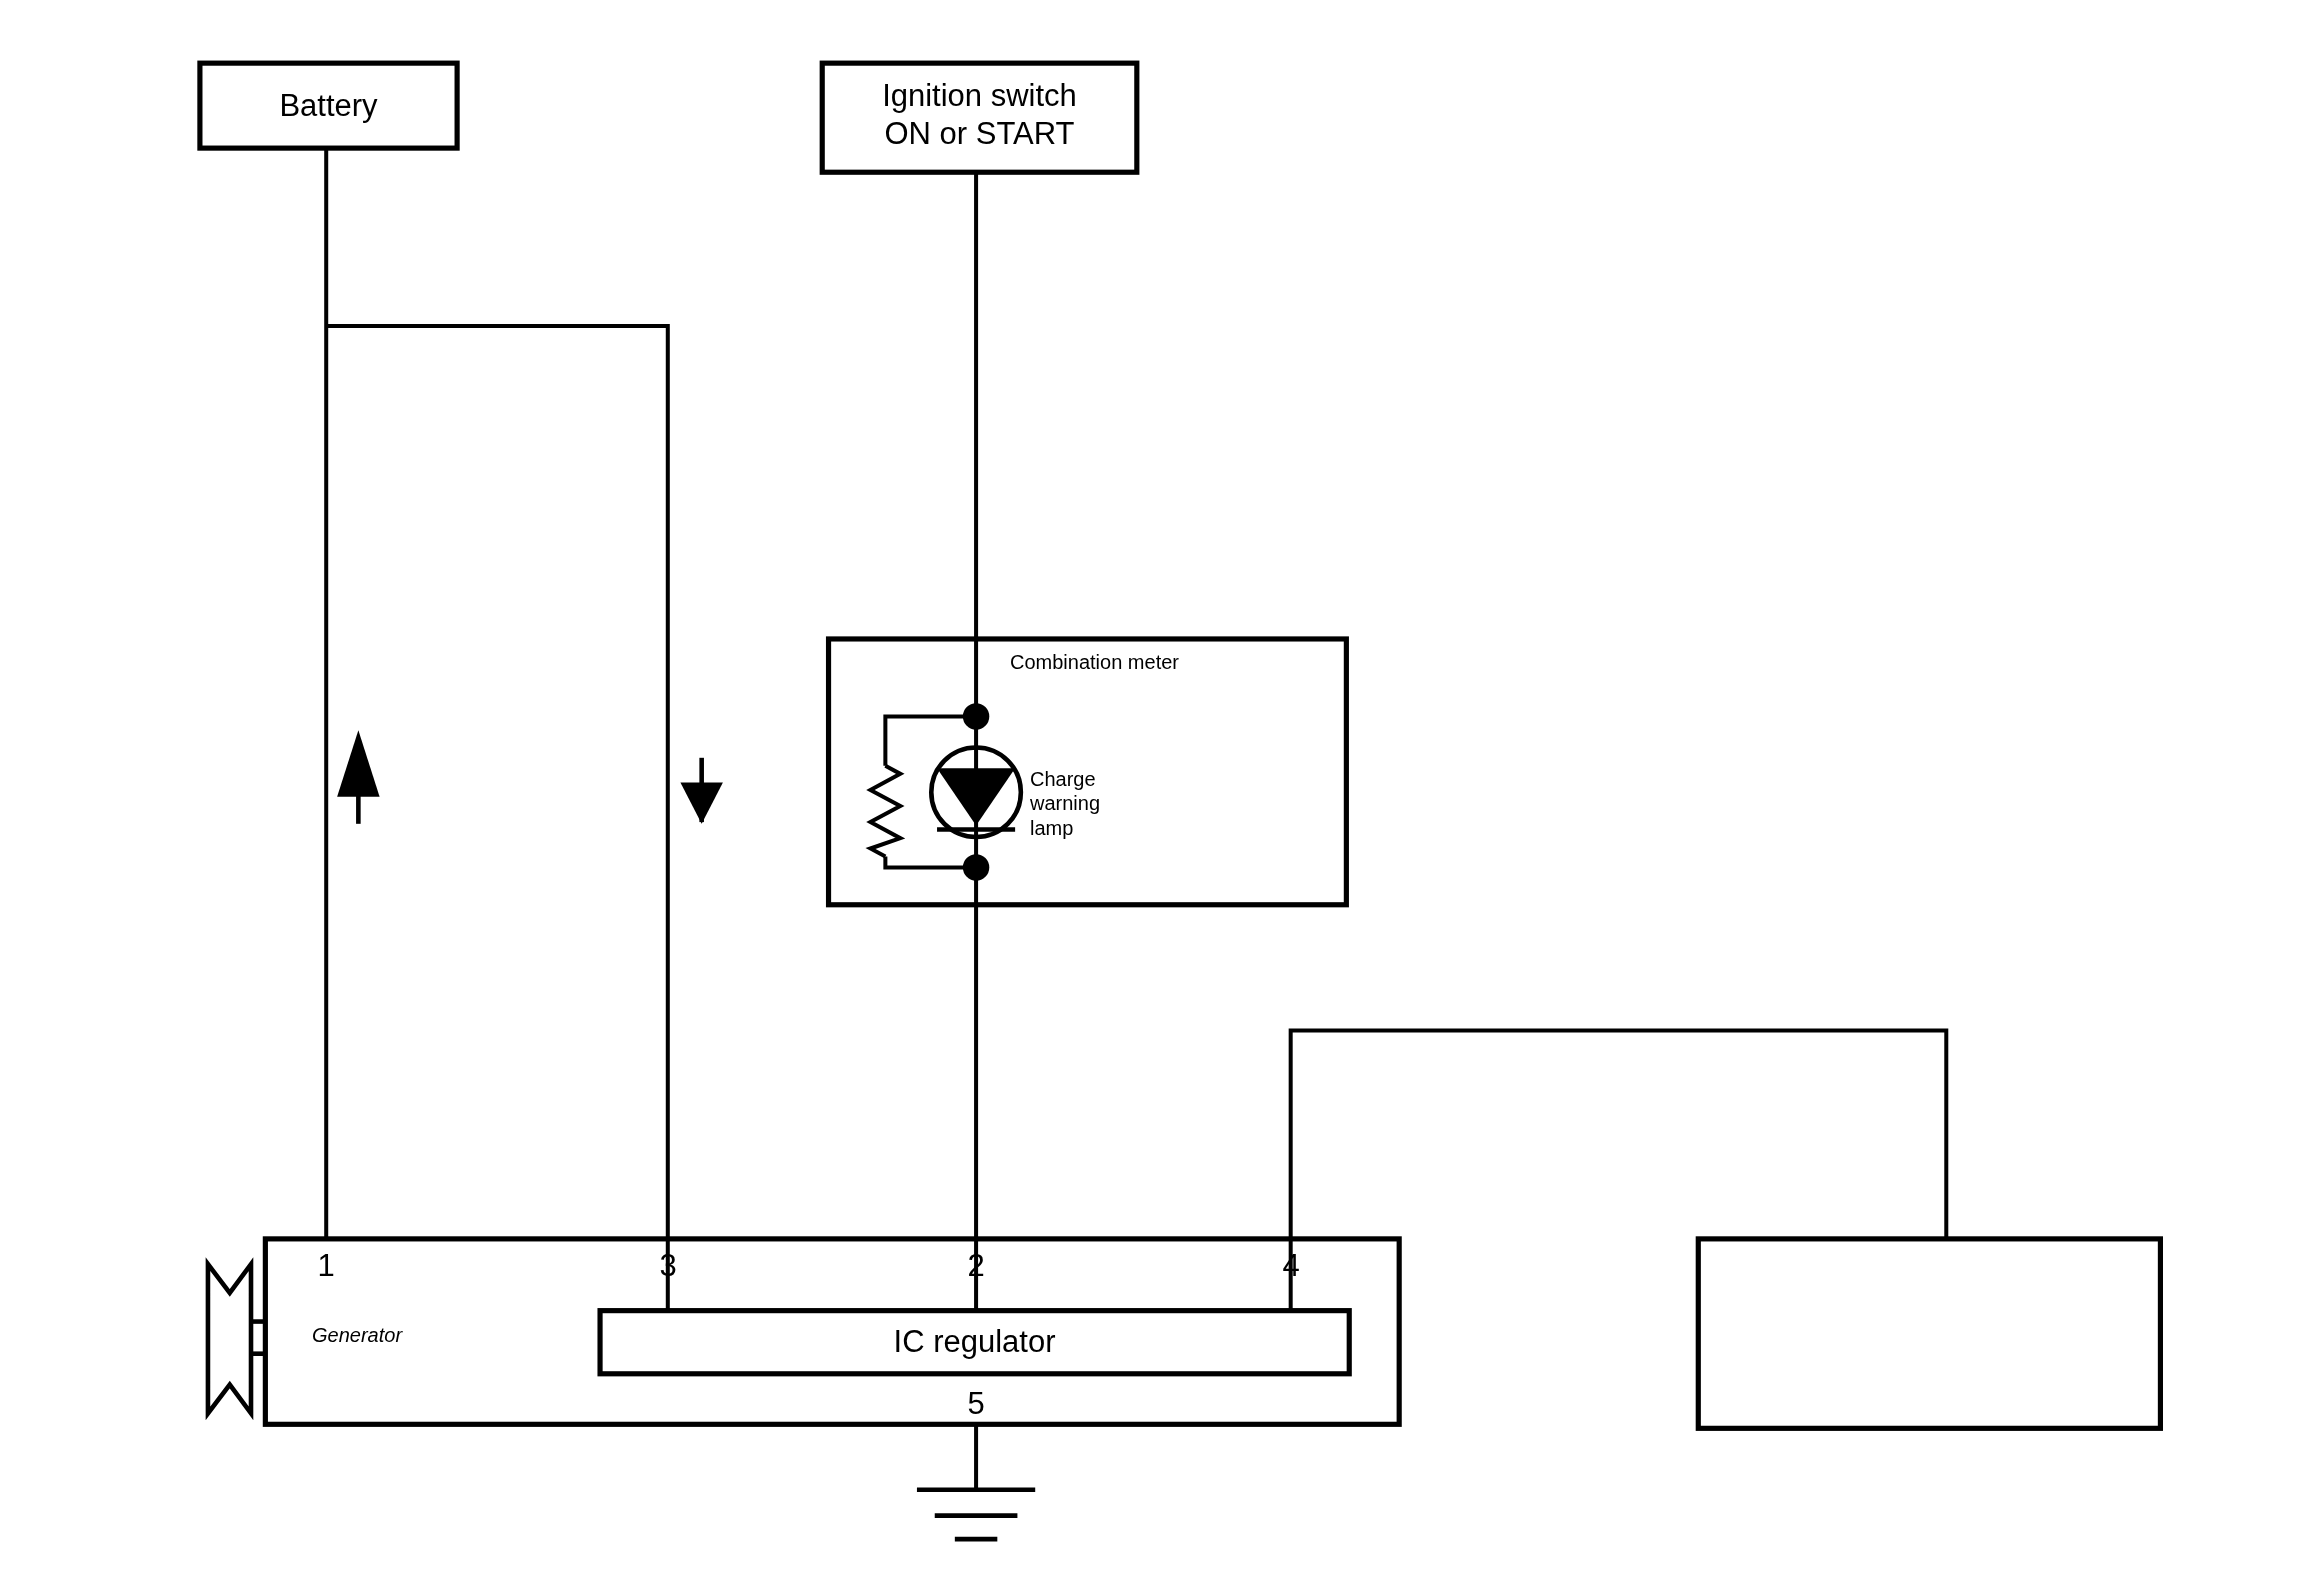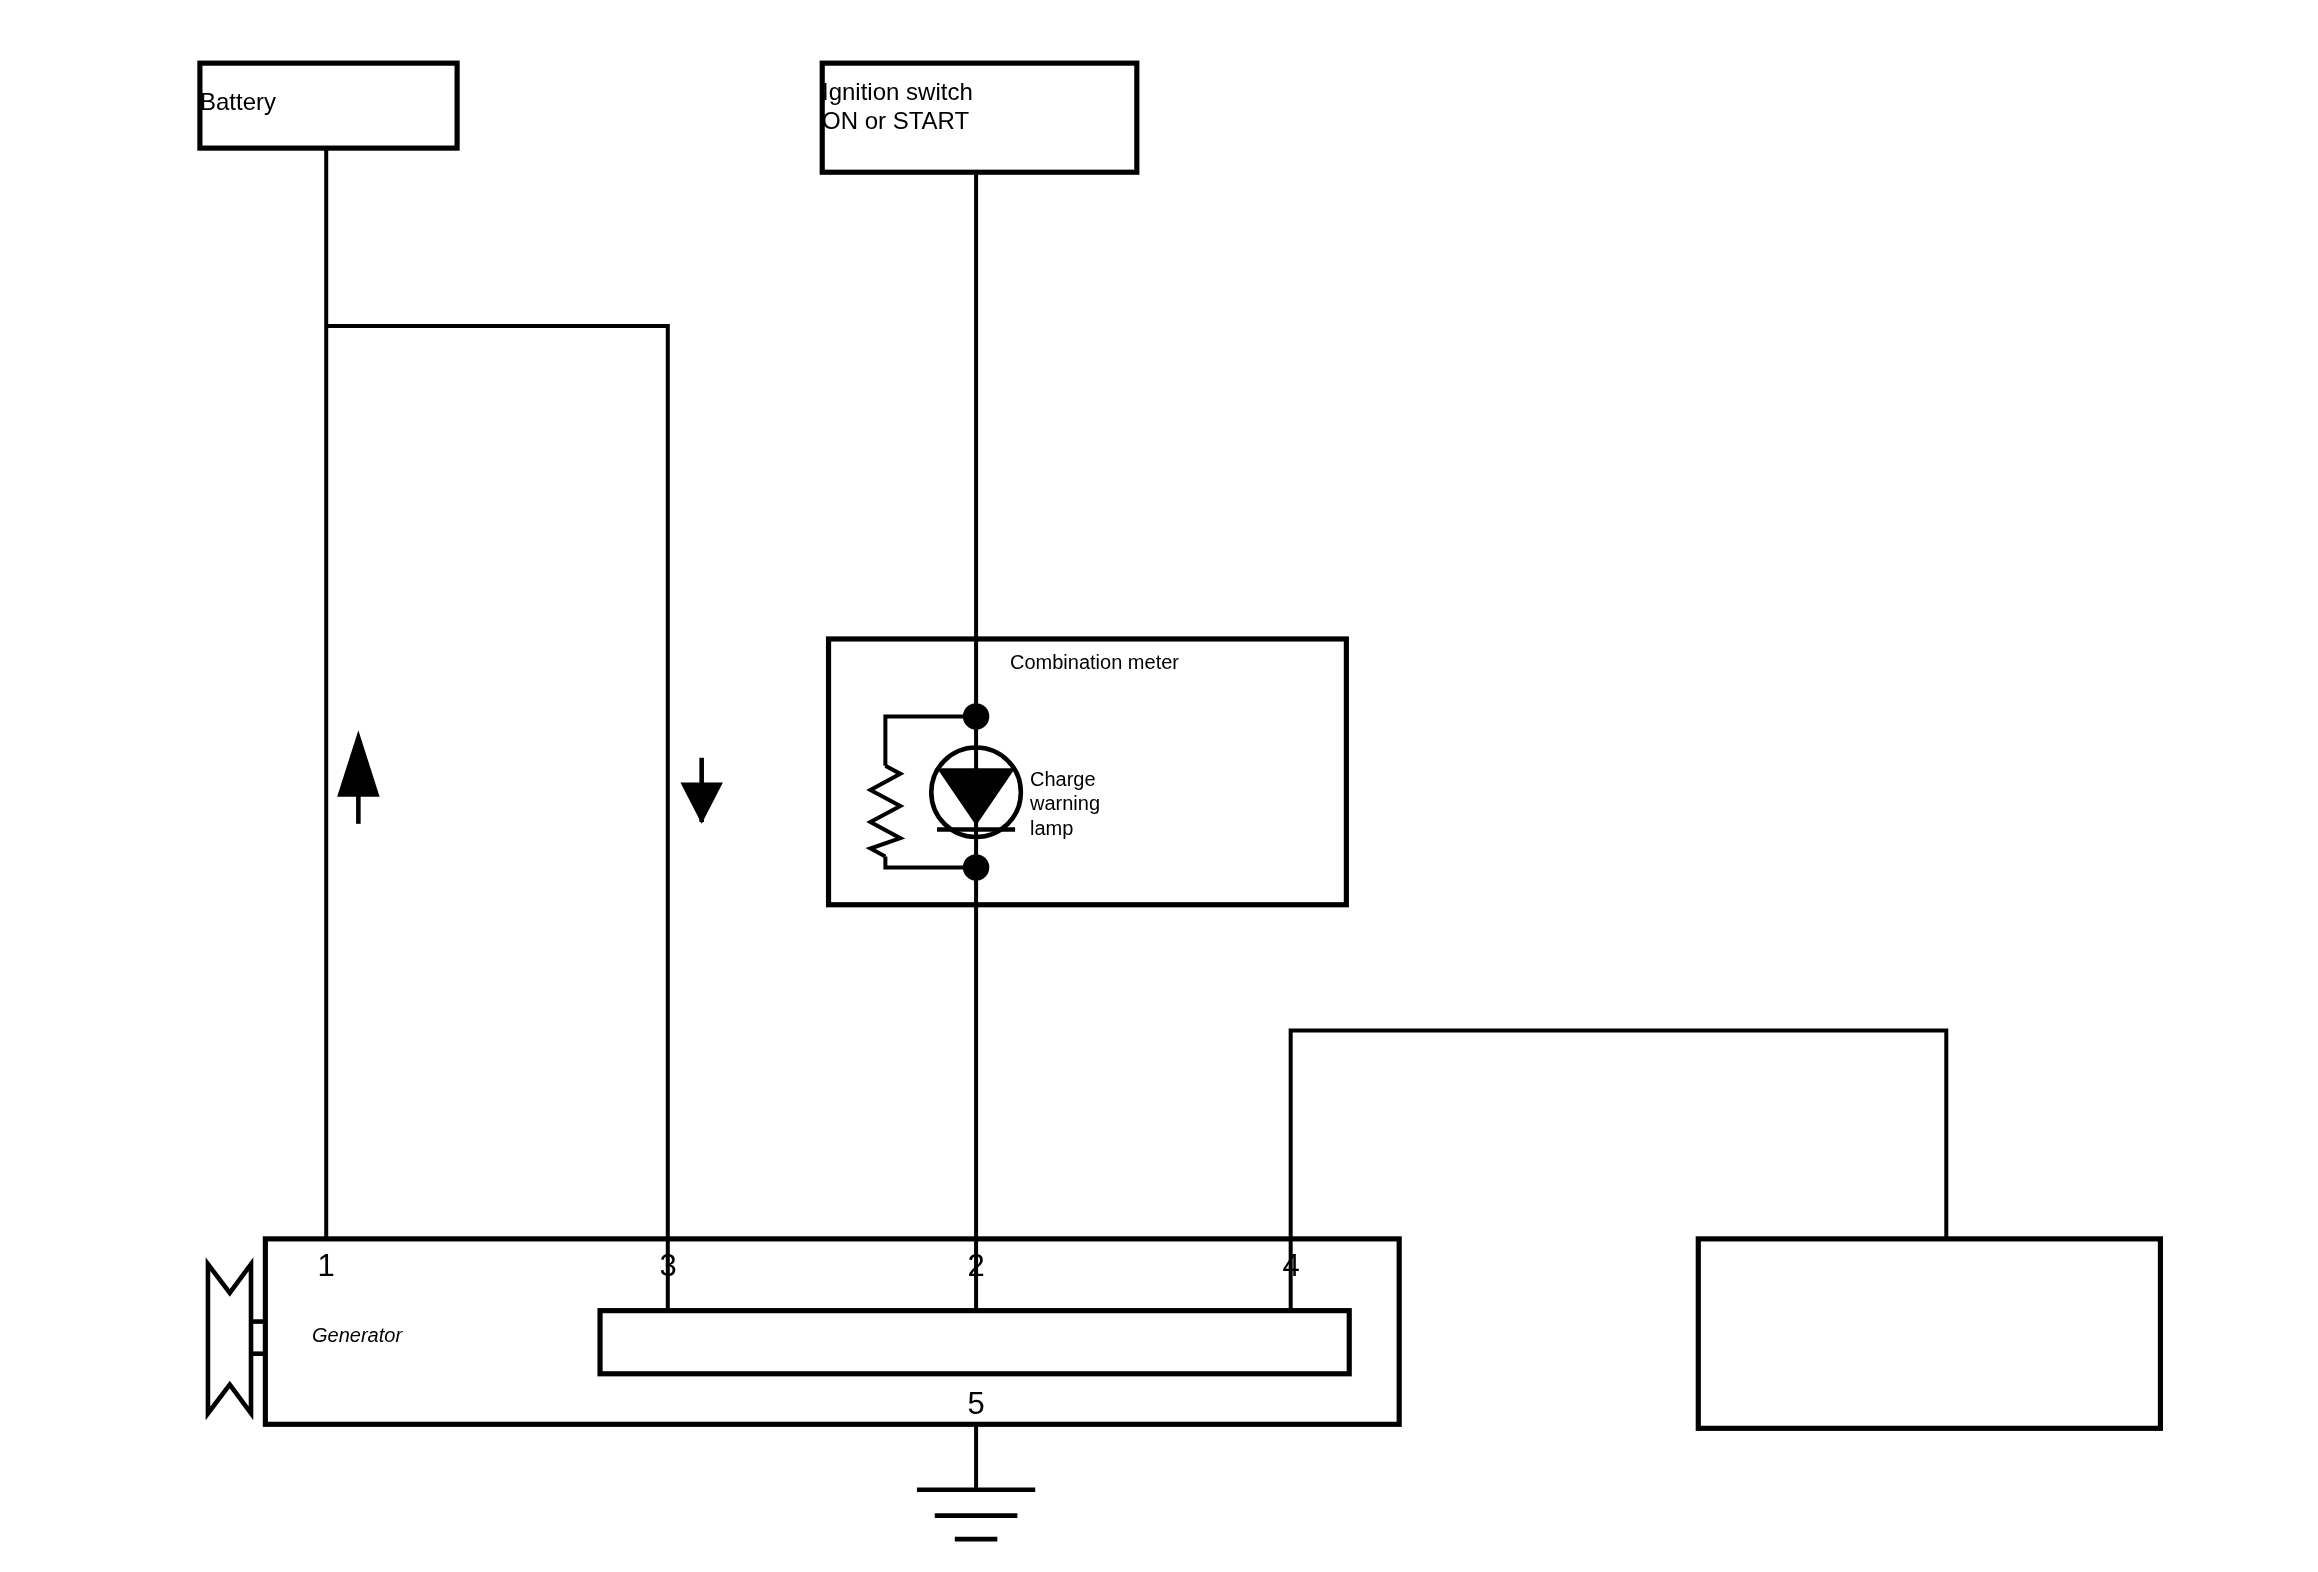--- a/index.html
+++ b/index.html
@@ -33,21 +33,22 @@
   .sym-thin { stroke: #000000; fill: none; stroke-width: 7; }
   .fillblk { fill: #000000; stroke: none; }
   .lbl {
     position: absolute;
     font-family: "Liberation Sans", sans-serif;
     color: #000000;
     white-space: pre;
     line-height: 1.22;
   }
   .lbl-box {
-    font-size: 24px;
+    font-size: 31px;
+    text-align: center;
   }
   .lbl-pin {
     font-size: 31px;
     text-align: center;
   }
   .lbl-inner {
     font-size: 20px;
   }
 </style>
 </head>
@@ -130,20 +131,21 @@
 ON or START</div>
 
   <div class="lbl lbl-inner" style="left:1010px; top:650px;">Combination meter</div>
 
   <div class="lbl lbl-inner" style="left:1030px; top:767px;">Charge
 warning
 lamp</div>
 
   <div class="lbl lbl-inner" style="left:312px; top:1323px;font-style:italic;">Generator</div>
 
+  <div class="lbl lbl-box" style="left:600px; top:1323px; width:749px;">IC regulator</div>
 
 
   <div class="lbl lbl-pin" style="left:303px; top:1247px; width:46px;">1</div>
 
   <div class="lbl lbl-pin" style="left:645px; top:1247px; width:46px;">3</div>
 
   <div class="lbl lbl-pin" style="left:953px; top:1247px; width:46px;">2</div>
 
   <div class="lbl lbl-pin" style="left:1268px; top:1247px; width:46px;">4</div>
 

